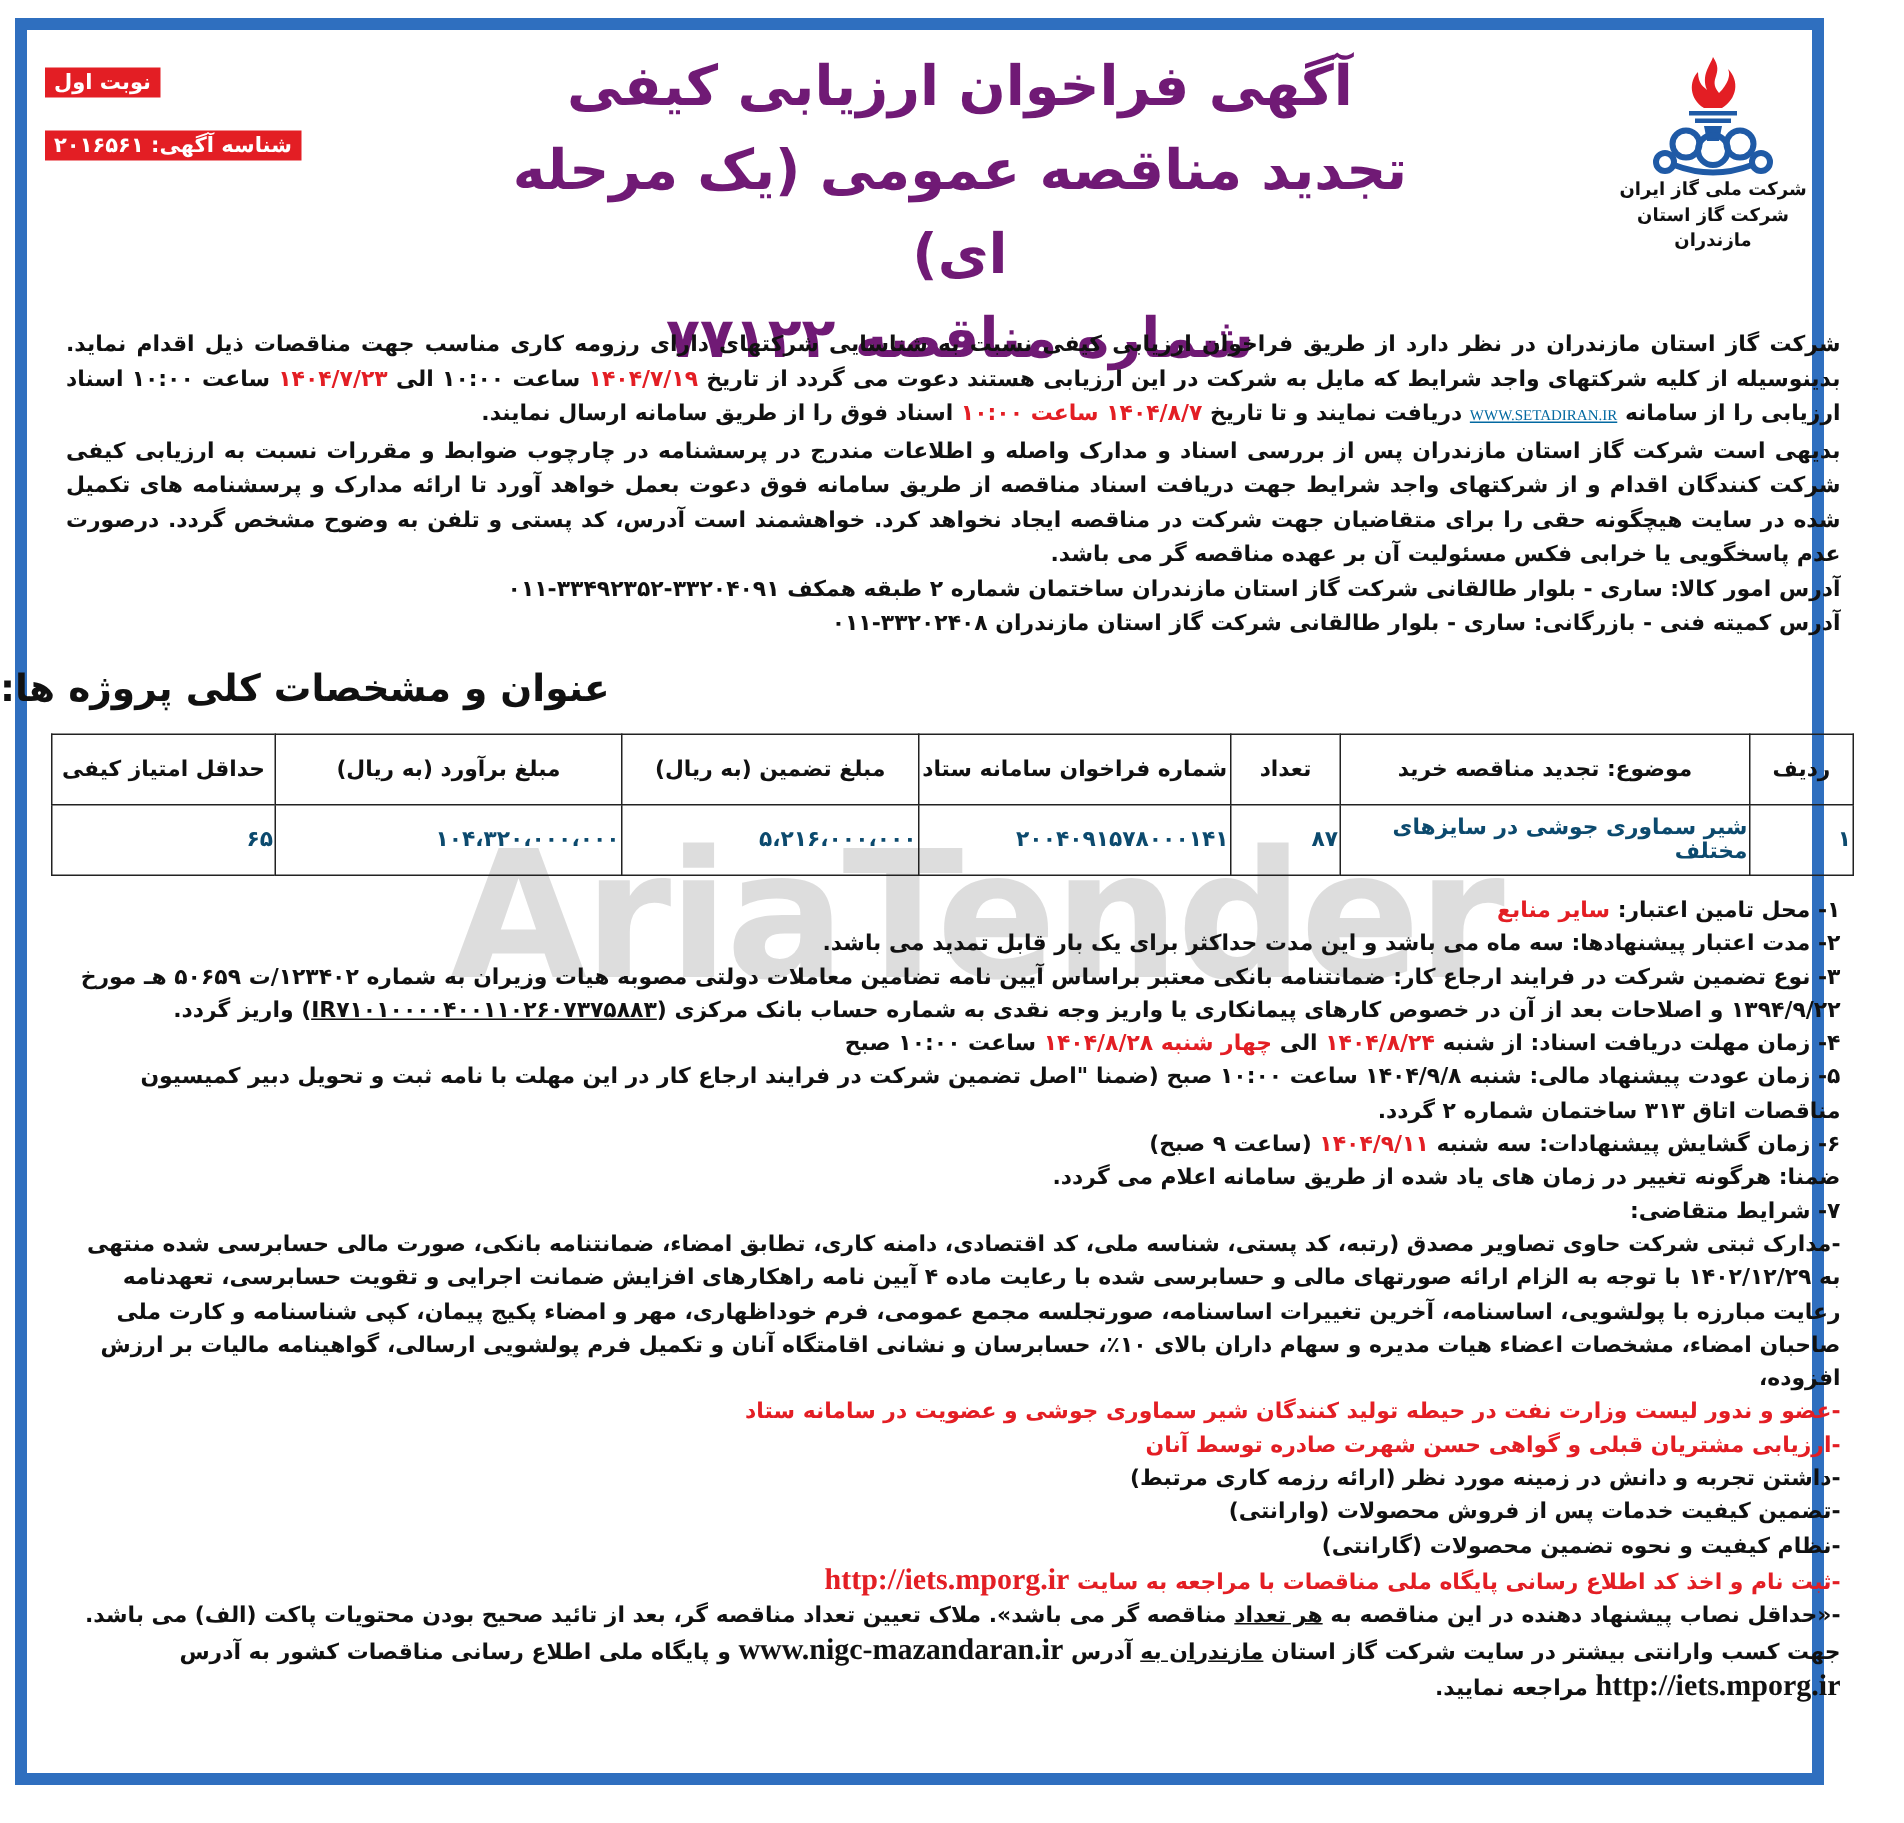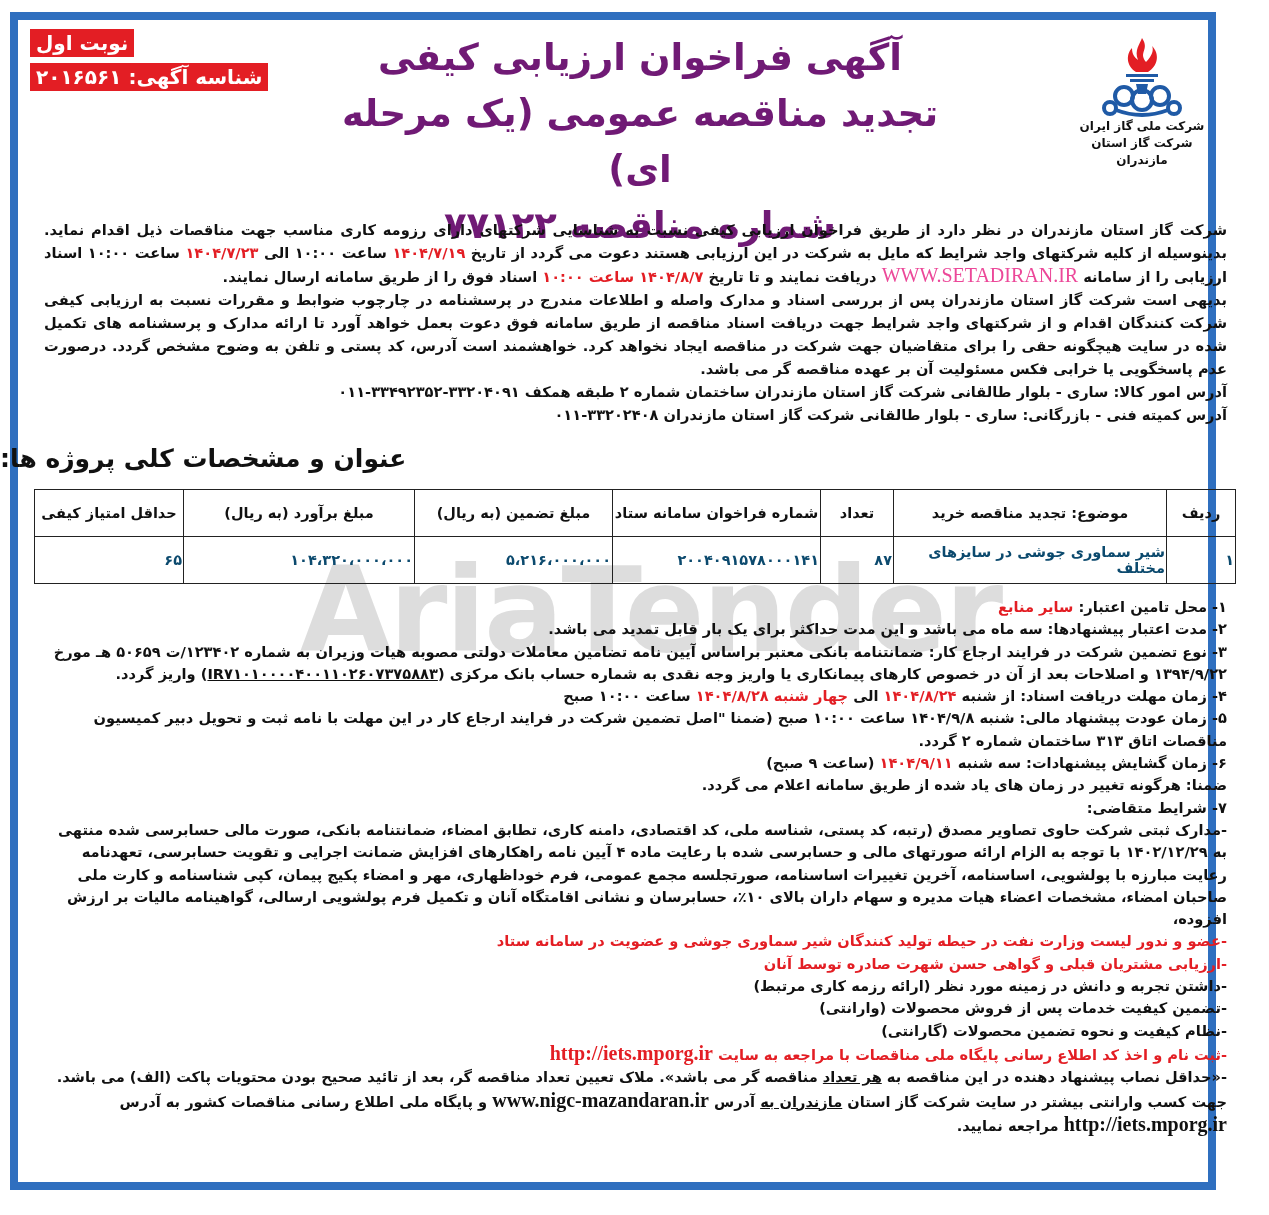--- a/index.html
+++ b/index.html
@@ -1,28 +1,28 @@
 <!DOCTYPE html>
 <html><head>
 <meta charset="utf-8">
 <style>
   html, body { margin:0; padding:0; background:#ffffff; }
   body { width:1269px; height:1215px; position:relative; overflow:hidden; font-family:"DejaVu Sans", sans-serif; color:#111; }
   .frame { position:absolute; left:10px; top:12px; width:1190px; height:1162px; border:8px solid #2f6fbf; background:#fff; }
   .badges { position:absolute; left:30px; top:29px; display:flex; flex-direction:column; align-items:flex-start; gap:6px; }
-  .badge { background:#e31e24; color:#fff; font-weight:bold; font-size:20px; padding:2px 6px; direction:rtl; }
+  .badge { background:#e31e24; color:#fff; font-weight:bold; font-size:14px; padding:2px 6px; direction:rtl;margin-top:16px; }
   .logo { position:absolute; right:62px; top:36px; width:130px; text-align:center; }
   .logo svg { display:block; margin:0 auto; }
   .logo .name { font-size:12px; font-weight:bold; line-height:17px; direction:rtl; }
   .titles { position:absolute; left:330px; top:30px; width:620px; text-align:center; direction:rtl; }
   .titles div { color:#701a75; font-weight:bold; font-size:37px; line-height:56px; }
   .body-text { position:absolute; left:44px; right:42px; top:218px; direction:rtl; font-size:14.6px; line-height:23px; font-weight:bold; text-align:justify; }
   .body-text p { margin:0; }
   .red { color:#e31e24; }
-  .link { color:#ec4899; font-family:"Liberation Serif", serif; font-weight:normal; font-size:20px; }
+  .link { color:#0369a1; font-family:"Liberation Serif", serif; font-weight:normal; text-decoration:underline; font-size:10px; }
   .serif { font-family:"Liberation Serif", serif; font-weight:bold; font-size:20px; }
   .section-title { position:absolute; left:0; right:0; top:444px; text-align:left; font-size:25px; font-weight:bold; direction:rtl; }
   table.projects { position:absolute; left:34px; top:489px; width:1202px; border-collapse:collapse; direction:rtl; font-weight:bold; }
   table.projects th, table.projects td { border:1.5px solid #222; font-size:14.5px; }
   table.projects th { height:44px; }
   table.projects td { height:44px; color:#0c4a6e; }
   .items { position:absolute; left:40px; right:42px; top:596px; direction:rtl; font-size:14.6px; line-height:22.3px; font-weight:bold; }
   .items p { margin:0; }
   .items .u { text-decoration:underline; }
   .watermark { position:absolute; left:280px; top:545px; width:720px; height:130px; pointer-events:none; opacity:0.16; display:flex; align-items:center; }

